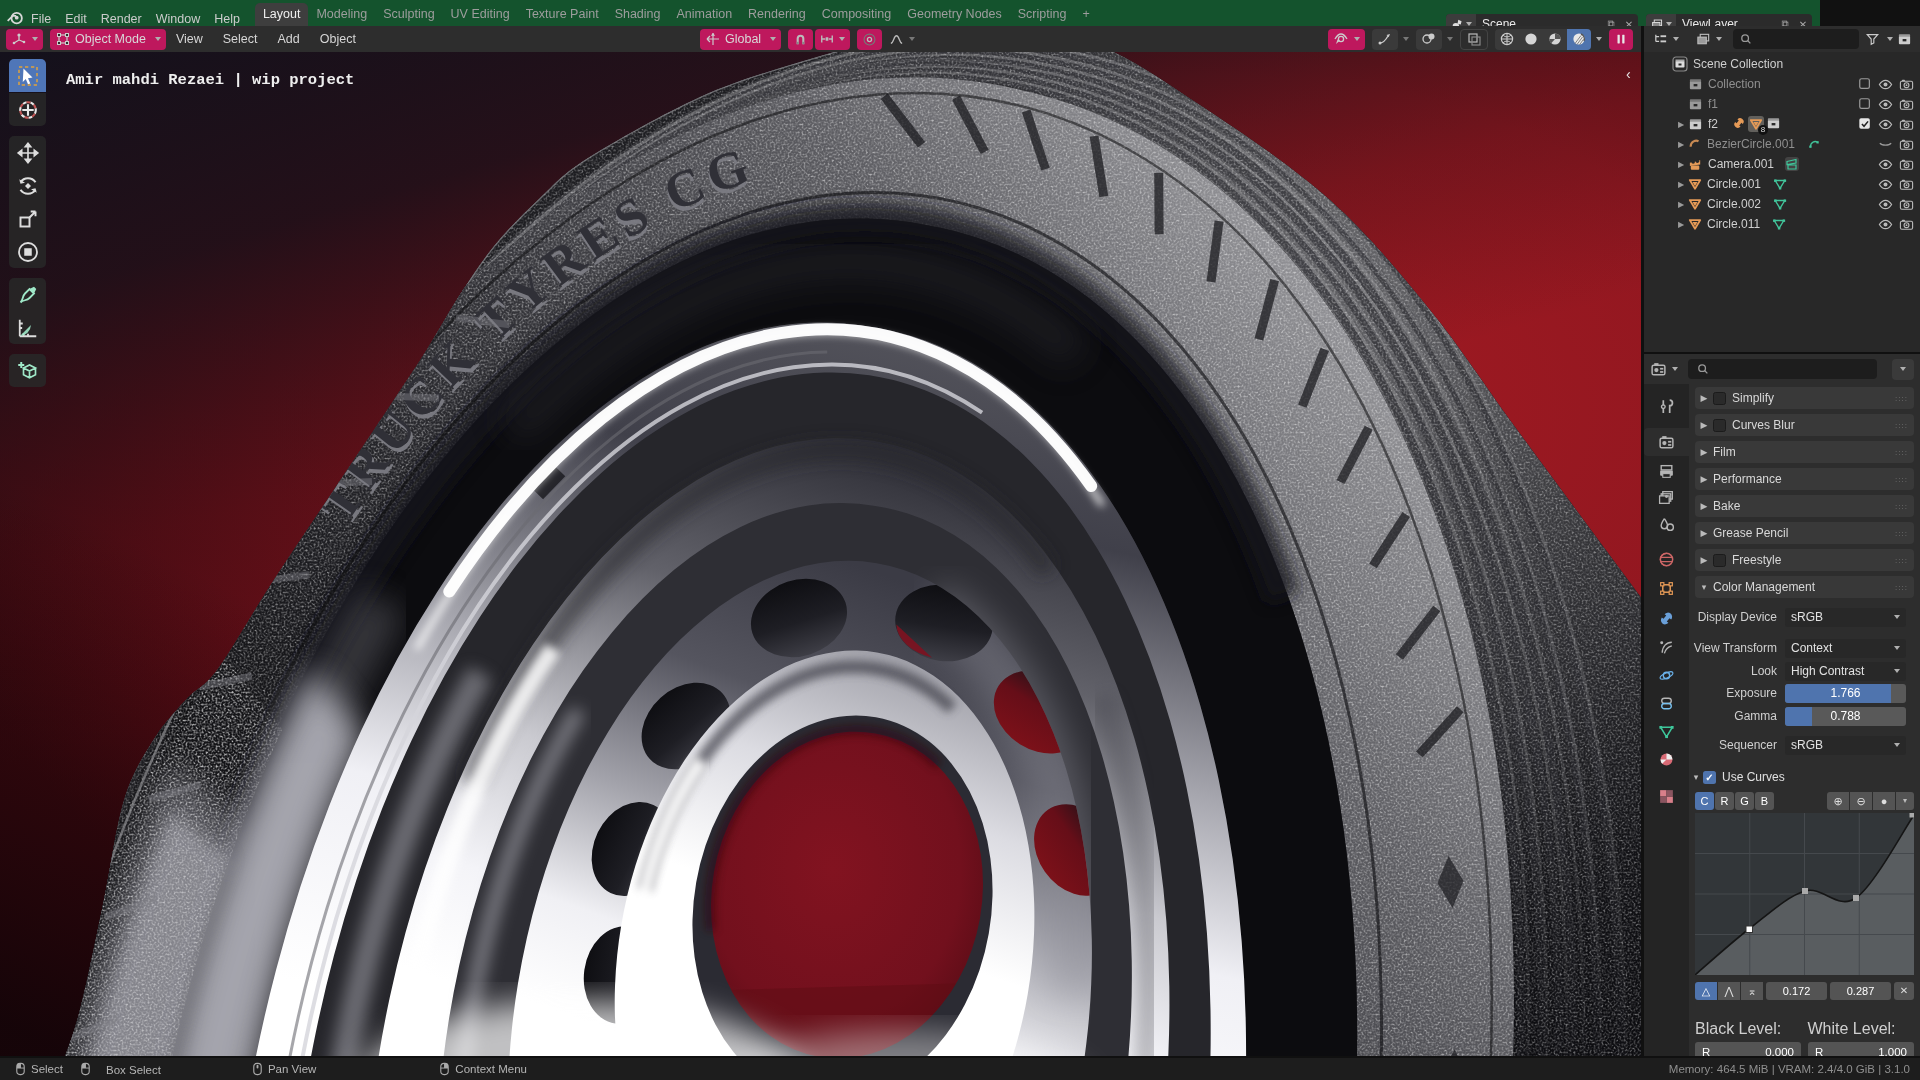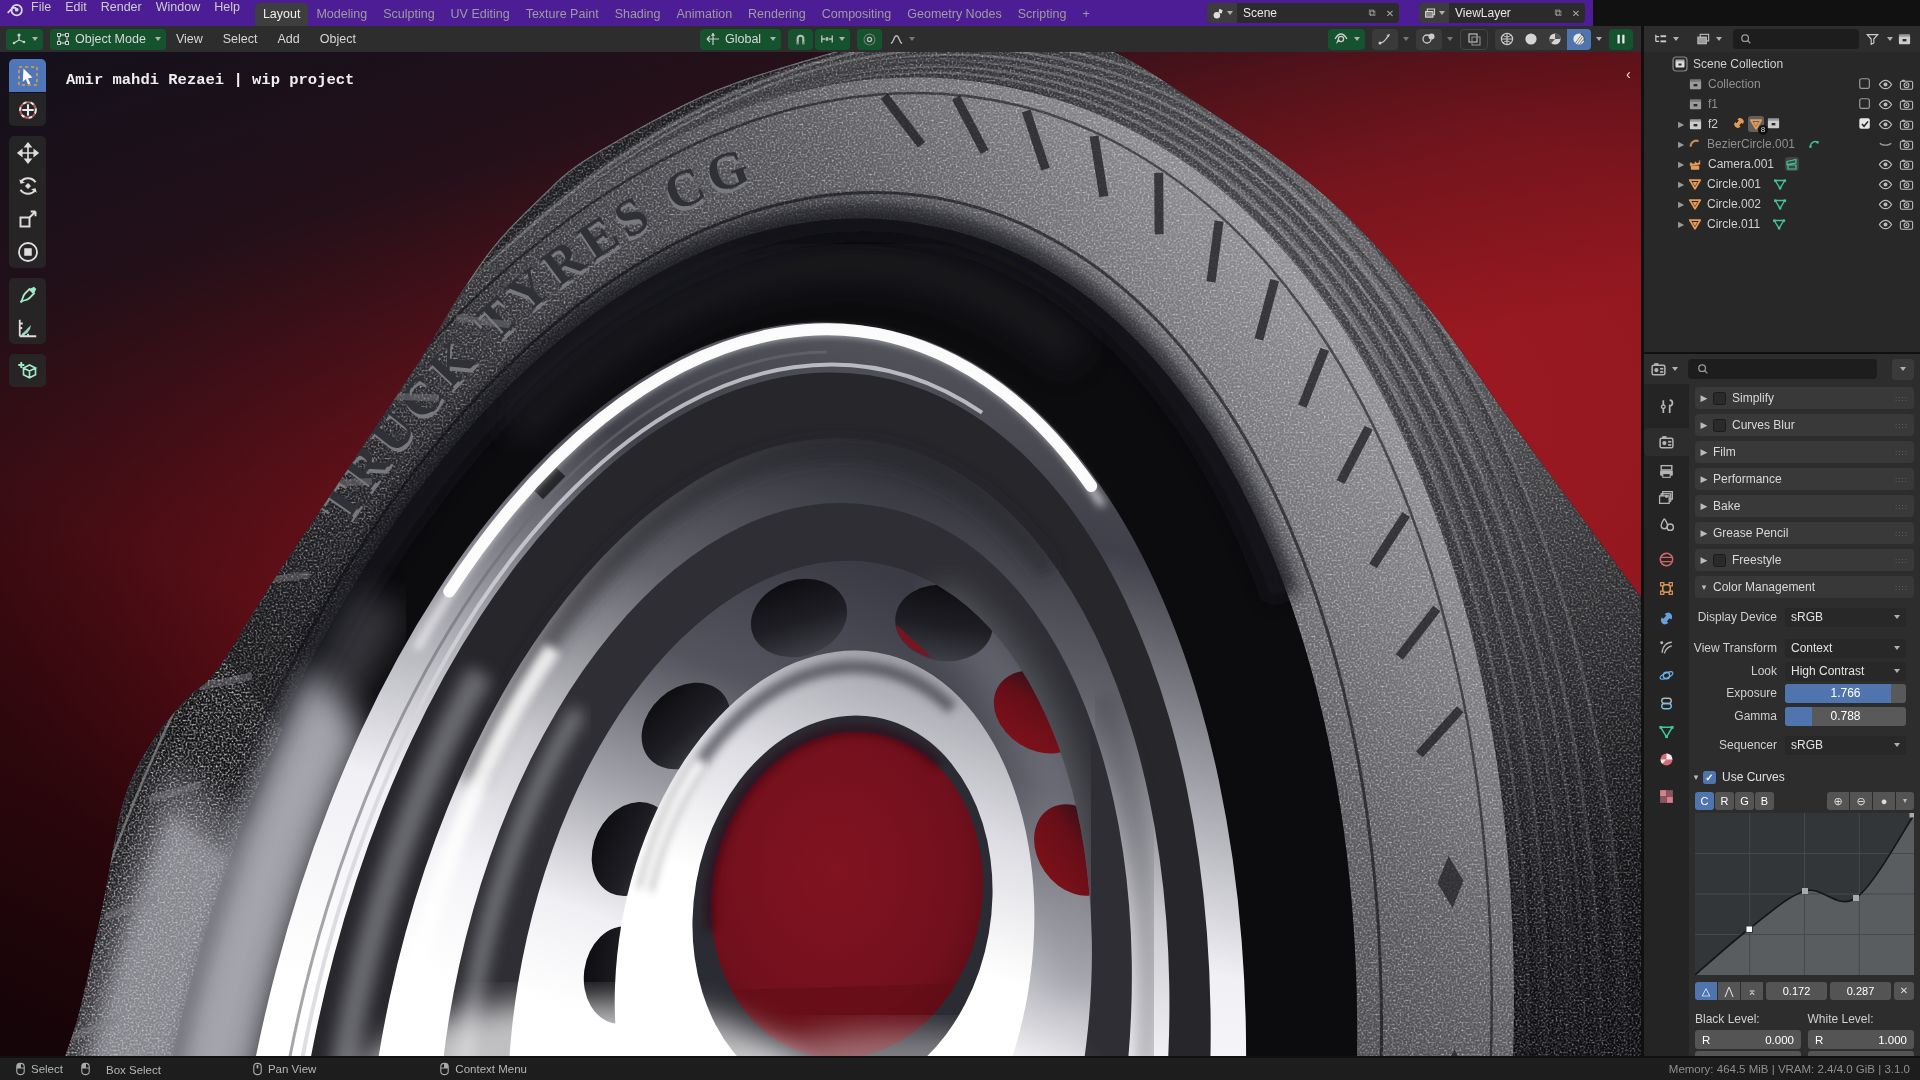--- a/index.html
+++ b/index.html
@@ -1,29 +1,29 @@
 <!DOCTYPE html>
 <html><head><meta charset="utf-8"><style>
 *{margin:0;padding:0;box-sizing:border-box}
 html,body{width:1920px;height:1080px;overflow:hidden;background:#111;
  font-family:"Liberation Sans",sans-serif;-webkit-font-smoothing:antialiased}
-#topbar{position:absolute;left:0;top:0;width:1593px;height:26px;background:#4c1d95;
- display:flex;align-items:flex-start;font-size:12.5px;color:#cccccc}
+#topbar{position:absolute;left:0;top:0;width:1820px;height:26px;background:#14532d;
+ display:flex;align-items:flex-end;font-size:12.5px;color:#cccccc}
 #topbar .menu{padding:0 7px}
 .tabs{display:flex;align-items:flex-end;height:26px;margin-left:8px;color:#9d9d9d}
 .tab{padding:4px 8px 5px;font-size:12.5px;border-radius:5px 5px 0 0;white-space:nowrap}
 .tab.active{background:#3e3e3e;color:#eee}
-#sceneblk{position:absolute;right:8px;top:3px;display:flex;gap:20px;align-items:center}
+#sceneblk{position:absolute;right:8px;top:14px;display:flex;gap:8px;align-items:center}
 .sfield{display:flex;align-items:center;background:#2b2b2b;border-radius:4px;height:20px;overflow:hidden}
 .sfield .ic{width:30px;display:flex;height:20px;background:#3c3c3c;display:flex;align-items:center;justify-content:center;font-size:10px;color:#ddd}
 .sfield .tx{padding:0 6px;width:126px;font-size:12px;color:#e8e8e8}
 .sfield .bt{width:18px;text-align:center;color:#aaa;font-size:10px}
 #vph{position:absolute;left:0;top:26px;width:1641px;height:26px;background:#2d2d2d;display:flex;align-items:center;font-size:12.5px;color:#d6d6d6}
 #olh{position:absolute;left:1644px;top:26px;width:276px;height:26px;background:#2d2d2d;display:flex;align-items:center}
-.hbtn{display:flex;align-items:center;background:#14532d;border-radius:4px;height:21px;padding:0 5px;margin-left:7px;color:#d8d8d8}
+.hbtn{display:flex;align-items:center;background:#be185d;border-radius:4px;height:21px;padding:0 5px;margin-left:7px;color:#d8d8d8}
 .hmenu{padding:0 10px}
 .chev{width:0;height:0;border-left:3.5px solid transparent;border-right:3.5px solid transparent;border-top:4.5px solid #b0b0b0;margin-left:5px;display:inline-block;font-size:0}
 #outliner{position:absolute;left:1644px;top:52px;width:276px;height:302px;background:#282828;color:#c5c5c5;font-size:12px}
 .olrow{position:absolute;left:0;width:276px;height:20px;display:flex;align-items:center}
 #props{position:absolute;left:1644px;top:354px;width:276px;height:704px;background:#2d2d2d}
 #ptabs{position:absolute;left:0;top:30px;width:45px;height:674px;background:#242424}
 .ptab{position:absolute;left:0;width:45px;height:28px;display:flex;align-items:center;justify-content:center}
 .ptab.active{background:#2d2d2d;border-radius:4px 0 0 4px}
 #pcontent{position:absolute;left:45px;top:30px;width:231px;height:674px;background:#2d2d2d;overflow:hidden}
 .sect{position:absolute;left:6px;width:219px;height:22px;background:#393939;border-radius:4px;display:flex;align-items:center;color:#d8d8d8;font-size:12px}
@@ -766,21 +766,21 @@
 <rect x="214.5" y="0" width="4.5" height="4.5" fill="#aaa"></rect>
 </svg>
 <div style="display:flex;margin-top:3px;gap:1px;align-items:center">
 <span style="width:22px;height:18px;background:#4f74ae;border-radius:3px 0 0 3px;color:#fff;font-size:11px;text-align:center;line-height:18px">△</span>
 <span style="width:22px;height:18px;background:#545454;color:#ddd;font-size:11px;text-align:center;line-height:18px">⋀</span>
 <span style="width:22px;height:18px;background:#545454;color:#ddd;font-size:11px;text-align:center;line-height:18px">⌅</span>
 <span style="flex:1;height:18px;background:#545454;color:#fff;font-size:11px;text-align:center;line-height:18px;border-radius:3px;margin-left:2px">0.172</span>
 <span style="flex:1;height:18px;background:#545454;color:#fff;font-size:11px;text-align:center;line-height:18px;border-radius:3px;margin-left:2px">0.287</span>
 <span style="width:20px;height:18px;background:#545454;color:#ddd;font-size:10px;text-align:center;line-height:18px;border-radius:3px;margin-left:2px">✕</span>
 </div>
-<div style="display:flex;margin-top:12px;font-size:12px;color:#cfcfcf">
+<div style="display:flex;margin-top:20px;font-size:16px;color:#cfcfcf">
           <span style="flex:1">Black Level:</span>
           <span style="flex:1;padding-left:6px">White Level:</span>
         </div>
 <div style="display:flex;gap:7px;margin-top:4px">
           <span style="flex:1;height:19px;background:#545454;border-radius:3px;color:#fff;font-size:11.5px;display:flex;padding:0 7px;align-items:center">
             <span>R</span>
             <span style="margin-left:auto">0.000</span>
           </span>
           <span style="flex:1;height:19px;background:#545454;border-radius:3px;color:#fff;font-size:11.5px;display:flex;padding:0 7px;align-items:center">
             <span>R</span>

